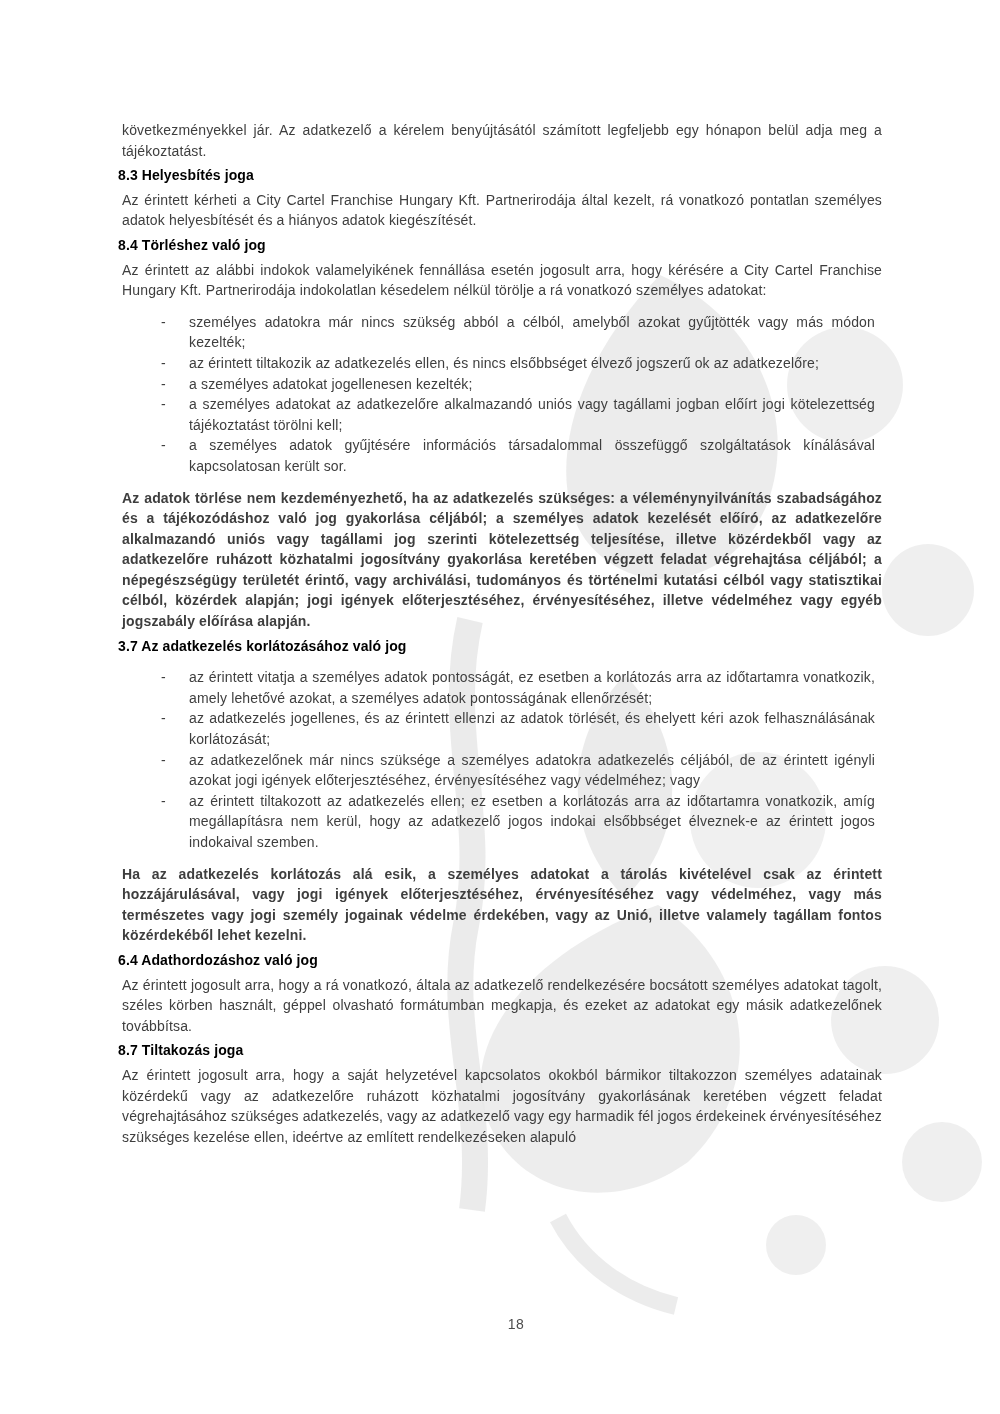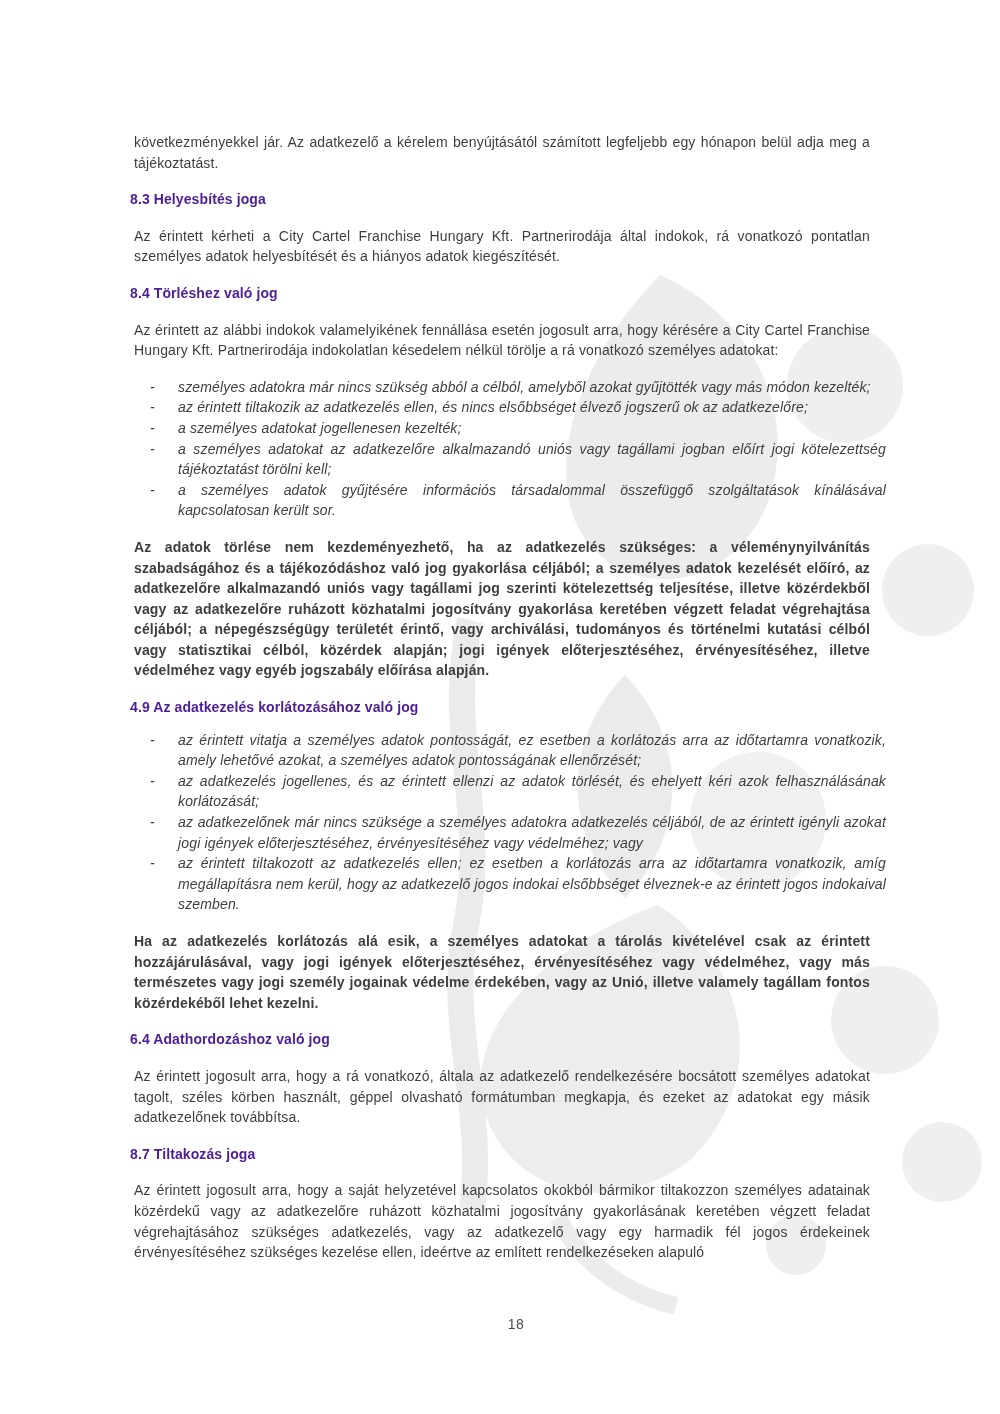--- a/index.html
+++ b/index.html
@@ -21,32 +21,32 @@
   .content {
     position:absolute;
     left:118px; top:116px;
     width:768px;
     z-index:1;
     font-size:14px;
     line-height:20.6px;
     letter-spacing:0.15px;
     text-align:justify;
   }
-  .content p { margin:16px; }
+  .content p { margin:4px; }
   h2.sec-heading {
     font-size:14px;
     line-height:20.6px;
     font-weight:bold;
-    color:#4c1d95;
-    margin:12px;
+    color:#000000;
+    margin:0;
     text-align:left;
     letter-spacing:0.1px;
   }
   .sp { margin-top:20px;font-weight:bold; }           
-  .bullets { margin:0;font-style:italic; }
+  .bullets { margin:11px; }
   .bullet {
     position:relative;
     padding-left:60px;
   }
   .bullet::before {
     content:"-";
     position:absolute;
     left:32px;
     top:0;
   }
@@ -81,38 +81,38 @@
       <path d="M238,958 C262,1004 306,1034 356,1046" fill="none" stroke="#e9e9e9" stroke-width="18" opacity="0.85"></path>
     </g>
   </svg>
 
   <div class="content">
 
     <p>következményekkel jár. Az adatkezelő a kérelem benyújtásától számított legfeljebb egy hónapon belül adja meg a tájékoztatást.</p>
 
     <section>
       <h2 class="sec-heading sp">8.3 Helyesbítés joga</h2>
-      <p>Az érintett kérheti a City Cartel Franchise Hungary Kft. Partnerirodája által indokok, rá vonatkozó pontatlan személyes adatok helyesbítését és a hiányos adatok kiegészítését.</p>
+      <p>Az érintett kérheti a City Cartel Franchise Hungary Kft. Partnerirodája által kezelt, rá vonatkozó pontatlan személyes adatok helyesbítését és a hiányos adatok kiegészítését.</p>
     </section>
 
     <section>
       <h2 class="sec-heading sp">8.4 Törléshez való jog</h2>
       <p>Az érintett az alábbi indokok valamelyikének fennállása esetén jogosult arra, hogy kérésére a City Cartel Franchise Hungary Kft. Partnerirodája indokolatlan késedelem nélkül törölje a rá vonatkozó személyes adatokat:</p>
       <div class="bullets">
         <div class="bullet"><span>személyes adatokra már nincs szükség abból a célból, amelyből azokat gyűjtötték vagy más módon kezelték;</span></div>
         <div class="bullet"><span>az érintett tiltakozik az adatkezelés ellen, és nincs elsőbbséget élvező jogszerű ok az adatkezelőre;</span></div>
         <div class="bullet"><span>a személyes adatokat jogellenesen kezelték;</span></div>
         <div class="bullet"><span>a személyes adatokat az adatkezelőre alkalmazandó uniós vagy tagállami jogban előírt jogi kötelezettség tájékoztatást törölni kell;</span></div>
         <div class="bullet"><span>a személyes adatok gyűjtésére információs társadalommal összefüggő szolgáltatások kínálásával kapcsolatosan került sor.</span></div>
       </div>
       <p class="sp">Az adatok törlése nem kezdeményezhető, ha az adatkezelés szükséges: a véleménynyilvánítás szabadságához és a tájékozódáshoz való jog gyakorlása céljából; a személyes adatok kezelését előíró, az adatkezelőre alkalmazandó uniós vagy tagállami jog szerinti kötelezettség teljesítése, illetve közérdekből vagy az adatkezelőre ruházott közhatalmi jogosítvány gyakorlása keretében végzett feladat végrehajtása céljából; a népegészségügy területét érintő, vagy archiválási, tudományos és történelmi kutatási célból vagy statisztikai célból, közérdek alapján;  jogi igények előterjesztéséhez, érvényesítéséhez, illetve védelméhez vagy egyéb jogszabály előírása alapján.</p>
     </section>
 
     <section>
-      <h2 class="sec-heading sp">4.9  Az adatkezelés korlátozásához való jog</h2>
+      <h2 class="sec-heading sp">3.7  Az adatkezelés korlátozásához való jog</h2>
       <div class="bullets">
         <div class="bullet"><span>az érintett vitatja a személyes adatok pontosságát, ez esetben a korlátozás arra az időtartamra vonatkozik, amely lehetővé azokat, a személyes adatok pontosságának ellenőrzését;</span></div>
         <div class="bullet"><span>az adatkezelés jogellenes, és az érintett ellenzi az adatok törlését, és ehelyett kéri azok felhasználásának korlátozását;</span></div>
         <div class="bullet"><span>az adatkezelőnek már nincs szüksége a személyes adatokra adatkezelés céljából, de az érintett igényli azokat jogi igények előterjesztéséhez, érvényesítéséhez vagy védelméhez; vagy</span></div>
         <div class="bullet"><span>az érintett tiltakozott az adatkezelés ellen; ez esetben a korlátozás arra az időtartamra vonatkozik, amíg megállapításra nem kerül, hogy az adatkezelő jogos indokai elsőbbséget élveznek-e az érintett jogos indokaival szemben.</span></div>
       </div>
       <p class="sp">Ha az adatkezelés korlátozás alá esik, a személyes adatokat a tárolás kivételével csak az érintett hozzájárulásával, vagy jogi igények előterjesztéséhez, érvényesítéséhez vagy védelméhez, vagy más természetes vagy jogi személy jogainak védelme érdekében, vagy az Unió, illetve valamely tagállam fontos közérdekéből lehet kezelni.</p>
     </section>
 
     <section>

